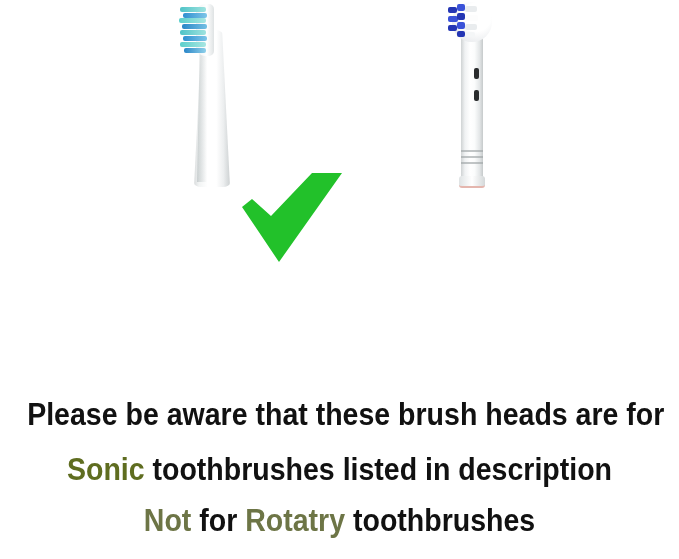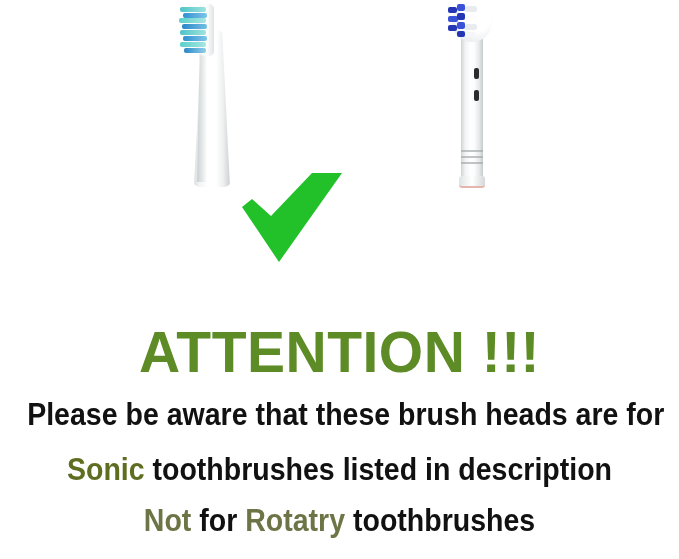--- a/index.html
+++ b/index.html
@@ -247,21 +247,20 @@
           <div class="r-tuft" style="left:17px; top:20px; width:12px; height:6px; background:#e9ecee;"></div>
           <div class="r-tuft" style="left:17px; top:28px; width:10px; height:5px; background:#f4f6f7;"></div>
         </div>
       </div>
 
     </div>
   </div>
 
   <div id="message-block">
 
-    <div id="attention-heading">ATTENTION !!!</div>
 
     <div class="msg-line" id="msg-line-1">Please be aware that these brush heads are for</div>
 
     <div class="msg-line" id="msg-line-2"><span class="olive-dark">Sonic</span><span class="black-word"> toothbrushes listed in description</span></div>
 
     <div class="msg-line" id="msg-line-3"><span class="olive-mid">Not</span><span class="black-word"> for </span><span class="olive-mid">Rotatry</span><span class="black-word"> toothbrushes</span></div>
   </div>
 </div>
 
 </body></html>

